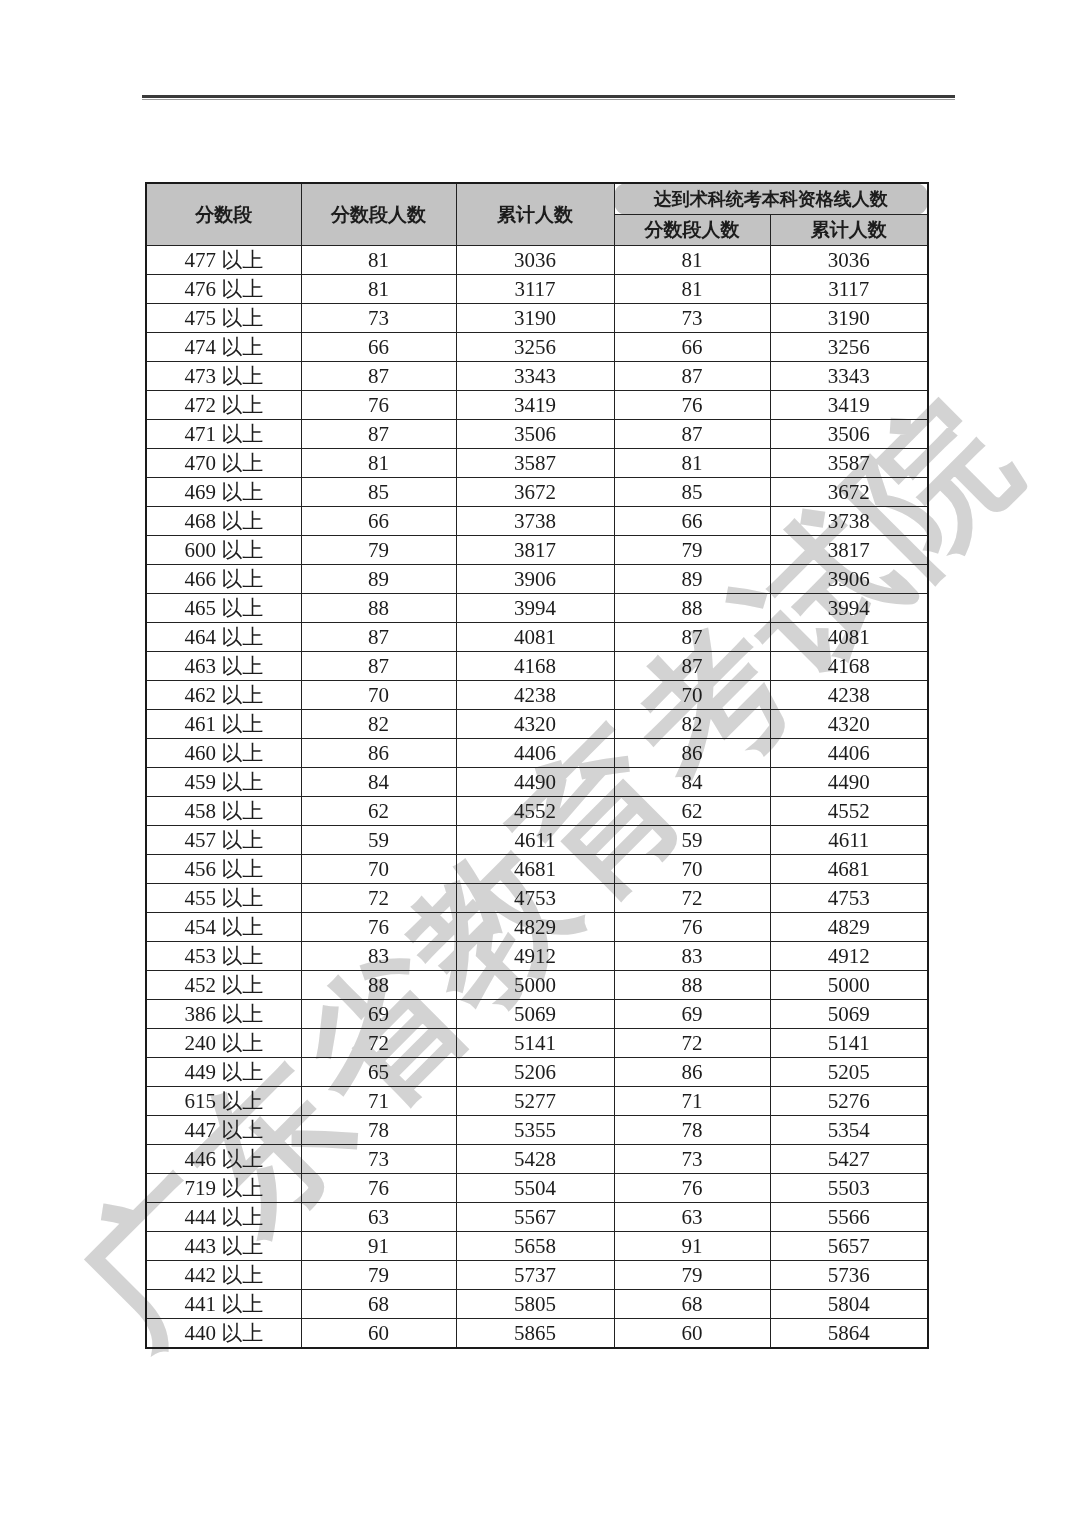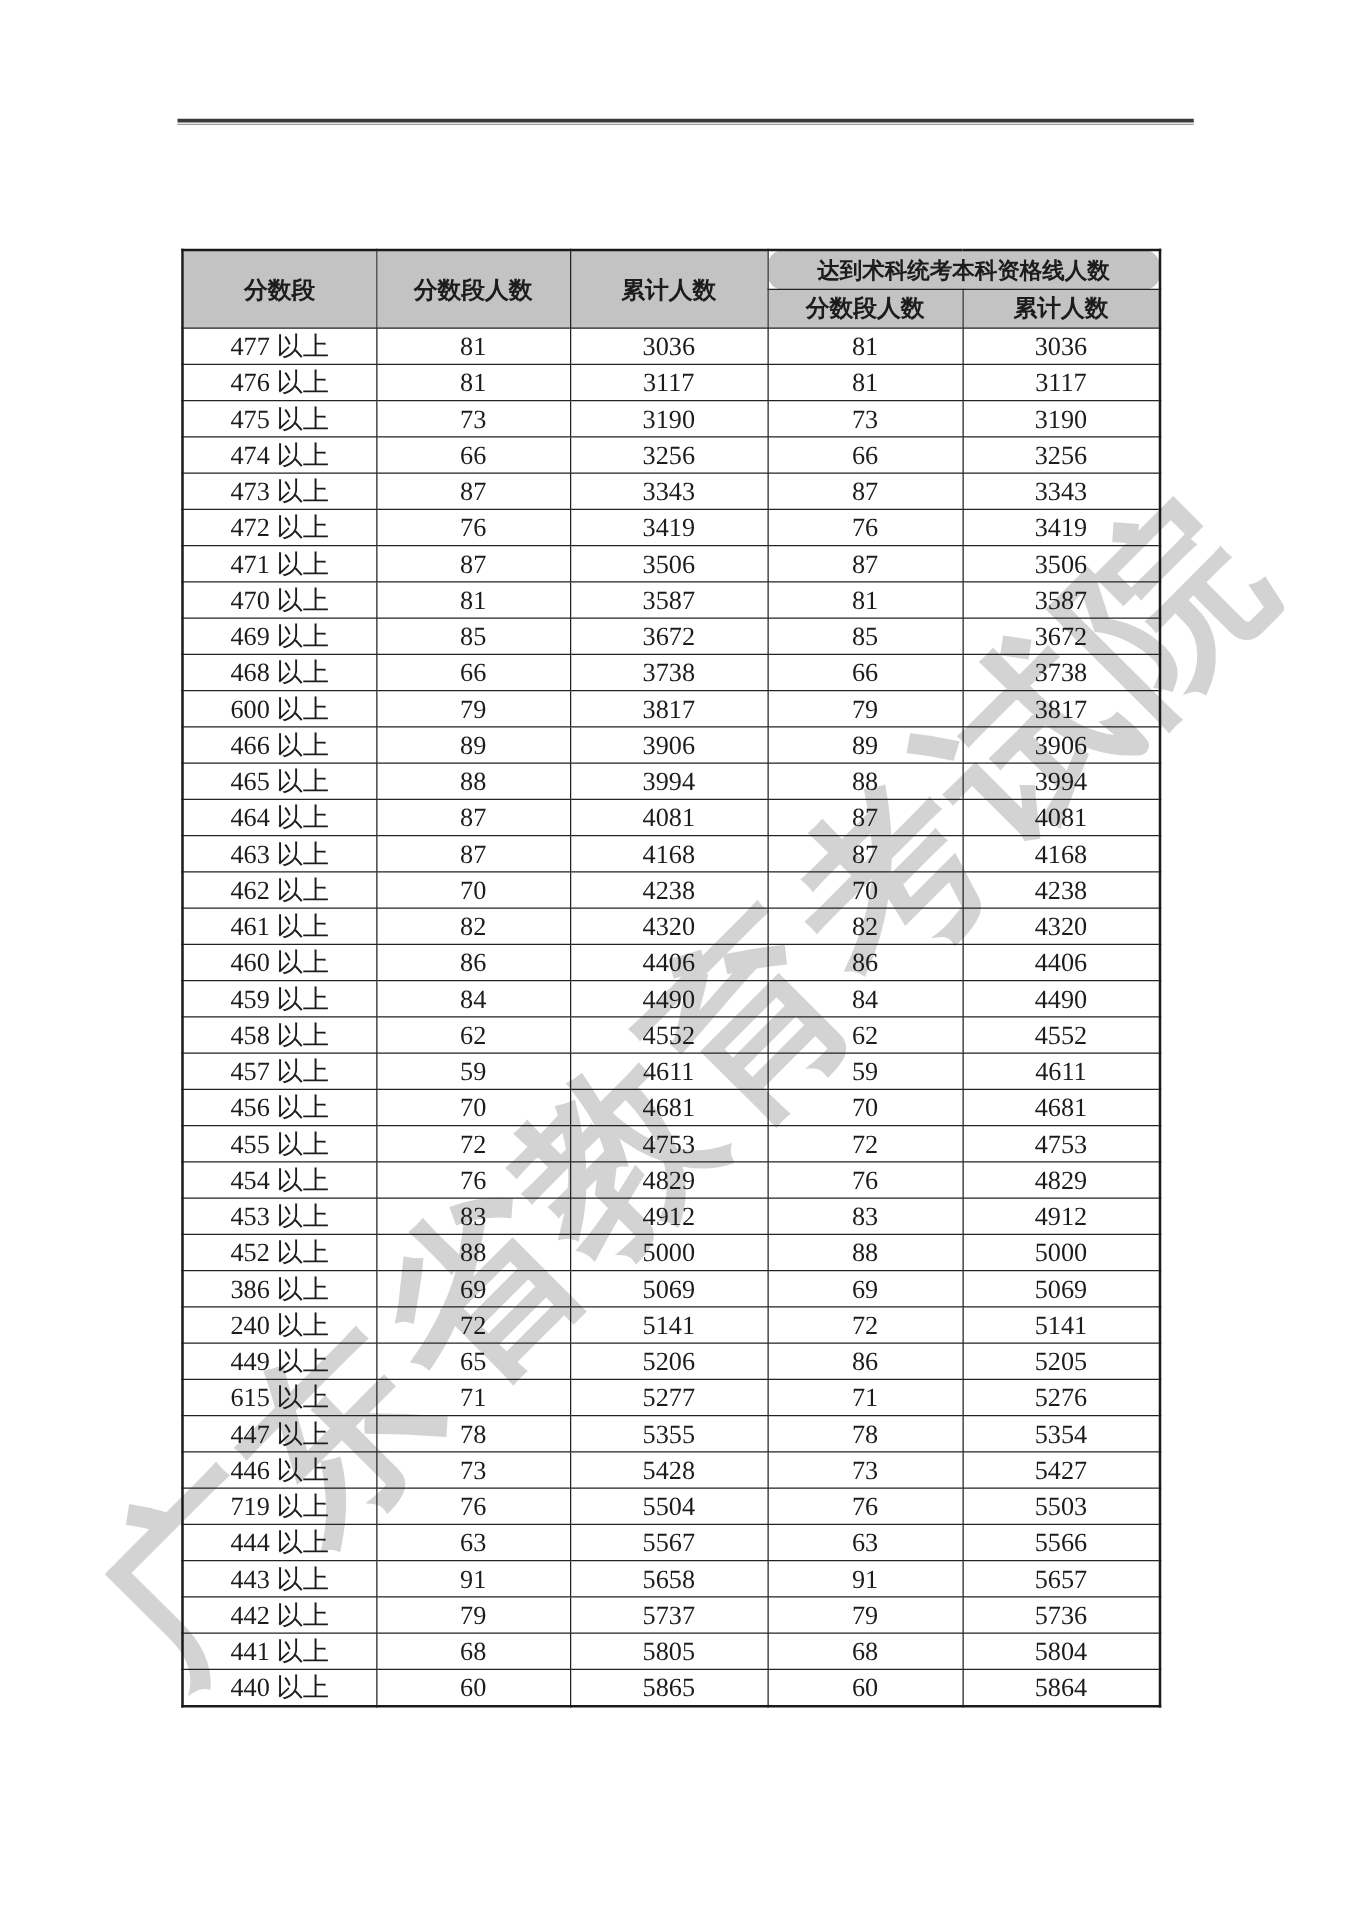--- a/index.html
+++ b/index.html
@@ -37,21 +37,21 @@
     color: #c5c5c5;
     opacity: 0.75;
     white-space: nowrap;
     pointer-events: none;
     z-index: 0;
     font-family: "Liberation Serif", serif;
   }
   table.score-table {
     position: absolute;
     left: 145px;
-    top: 199px;
+    top: 182px;
     width: 782px;
     border-collapse: collapse;
     table-layout: fixed;
     z-index: 1;
     background: transparent;
   }
   table.score-table th,
   table.score-table td {
     border: 1.5px solid #222222;
     text-align: center;

